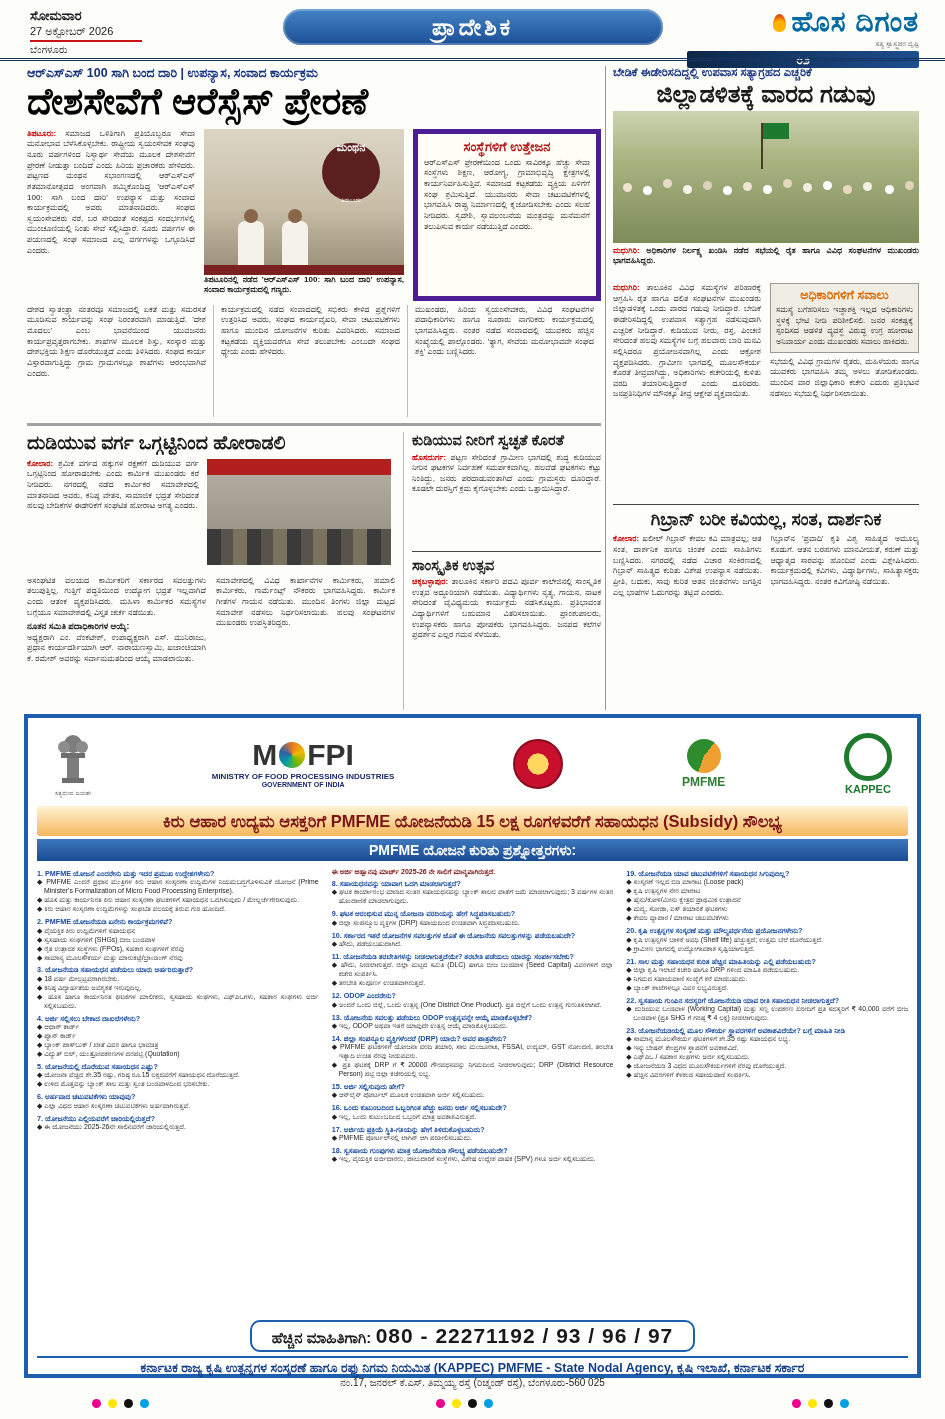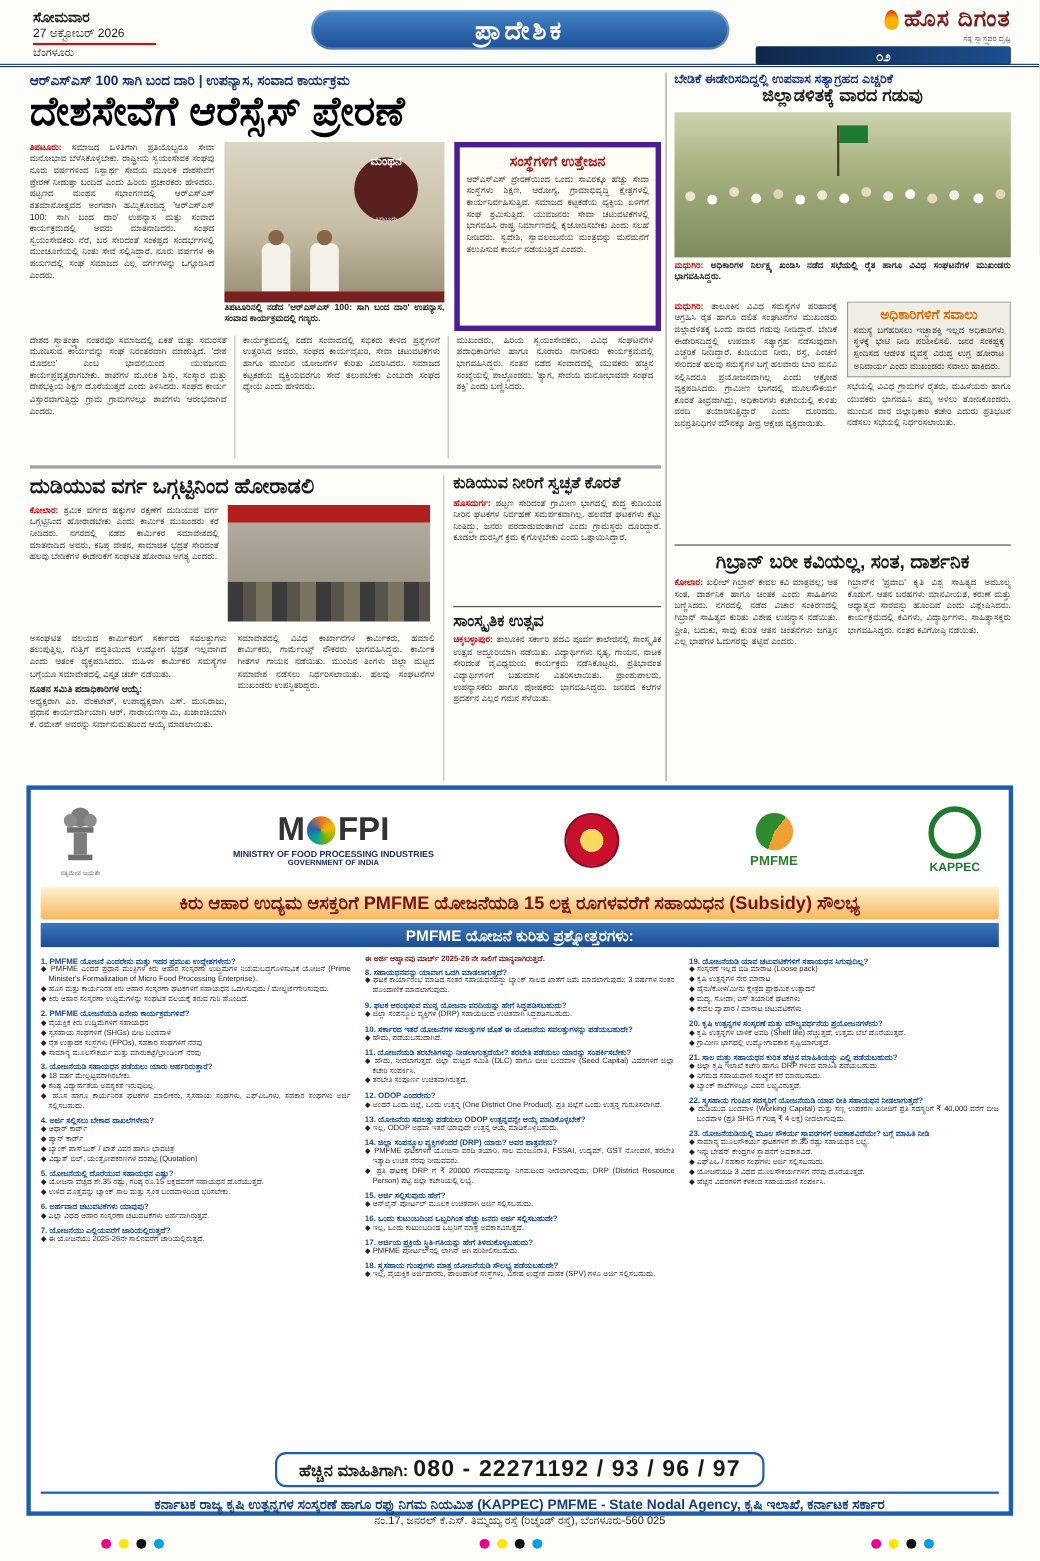--- a/index.html
+++ b/index.html
@@ -15,21 +15,21 @@
   .section-banner{position:absolute;left:50%;top:9px;transform:translateX(-50%);
         width:380px;height:36px;border-radius:18px;
         background:linear-gradient(180deg,#4583c6,#1c4f95);
         display:flex;align-items:center;justify-content:center;
         color:#fff;font-size:23px;font-weight:bold;letter-spacing:3px;
         box-shadow:inset 0 0 0 2px rgba(255,255,255,.25);}
   .mast-right{position:absolute;right:26px;top:6px;width:232px;text-align:right;}
   .logo-row{display:flex;align-items:center;justify-content:flex-end;gap:5px;}
   .flame-icon{width:13px;height:18px;border-radius:50% 50% 45% 45%/62% 62% 38% 38%;
         background:radial-gradient(circle at 50% 72%,#ffb300 0 40%,#e85d04 70%,#b9301c 100%);}
-  .paper-name{font-size:21px;font-weight:800;color:#7f1d1d;letter-spacing:1px;}
+  .paper-name{font-size:28px;font-weight:800;color:#0369a1;letter-spacing:1px;}
   .m-tagline{font-size:7px;color:#555;margin-top:1px;}
   .pageno-bar{margin-top:3px;height:17px;background:linear-gradient(90deg,#0e2748,#1d4e8f);
         color:#fff;font-size:12px;font-weight:bold;display:flex;align-items:center;justify-content:center;border-radius:2px;}
   .head-rule{position:absolute;top:58px;left:0;right:0;border-top:3px double #16345f;}
 
   
   .bodytext{font-size:8px;line-height:1.33;text-align:justify;}
   .dateline{color:#c00;font-weight:bold;}
   .caption{font-size:8px;font-weight:bold;line-height:1.25;text-align:justify;}
 
@@ -70,21 +70,21 @@
   .bold-lead{font-weight:800;font-size:8.5px;margin-top:3px;}
   .midcol{width:190px;border-left:1px solid #bbb;padding-left:8px;display:flex;flex-direction:column;overflow:hidden;}
   .headline-sm{font-size:14.5px;font-weight:800;line-height:1.15;margin:0 0 4px;}
   .water-body{height:92px;overflow:hidden;}
   .mid-div{border-top:1px solid #444;margin:6px 0 5px;}
   .culture-body{flex:1;overflow:hidden;}
 
   
   .zone-right{position:absolute;left:613px;top:66px;width:306px;height:644px;overflow:hidden;}
   .kicker-right{font-size:11.5px;font-weight:bold;color:#14317d;text-align:left;}
-  .headline-lg{font-size:16px;font-weight:800;text-align:center;margin:2px 0 5px;line-height:1.05;}
+  .headline-lg{font-size:24px;font-weight:800;text-align:center;margin:2px 0 5px;line-height:1.05;}
   .photo-protest{width:306px;height:132px;position:relative;overflow:hidden;
         background:linear-gradient(180deg,#ccd3b1 0%,#aab582 35%,#7d8a5a 100%);}
   .crowd-dots{position:absolute;top:72px;left:10px;width:9px;height:9px;border-radius:50%;background:#f0e3cf;
         box-shadow:20px 3px 0 #fff,40px -4px 0 #e8dcc8,60px 2px 0 #f7f3e8,80px -2px 0 #dfd2ba,
         100px 3px 0 #fff,120px -1px 0 #efe5d2,140px 2px 0 #fff,160px -4px 0 #e5d8c0,
         180px 0 0 #f4eee0,200px -2px 0 #fff,220px 2px 0 #ead9c0,240px -1px 0 #f6f0e4,
         262px 2px 0 #fff,282px -2px 0 #e2d4ba;}
   .flag{position:absolute;top:12px;left:150px;width:26px;height:16px;background:#1e7a2e;}
   .flag::before{content:"";position:absolute;left:-2px;top:0;width:2px;height:46px;background:#4a3b28;}
   .caption5{font-size:8px;font-weight:bold;margin:3px 0 5px;text-align:justify;line-height:1.25;height:32px;overflow:hidden;}

